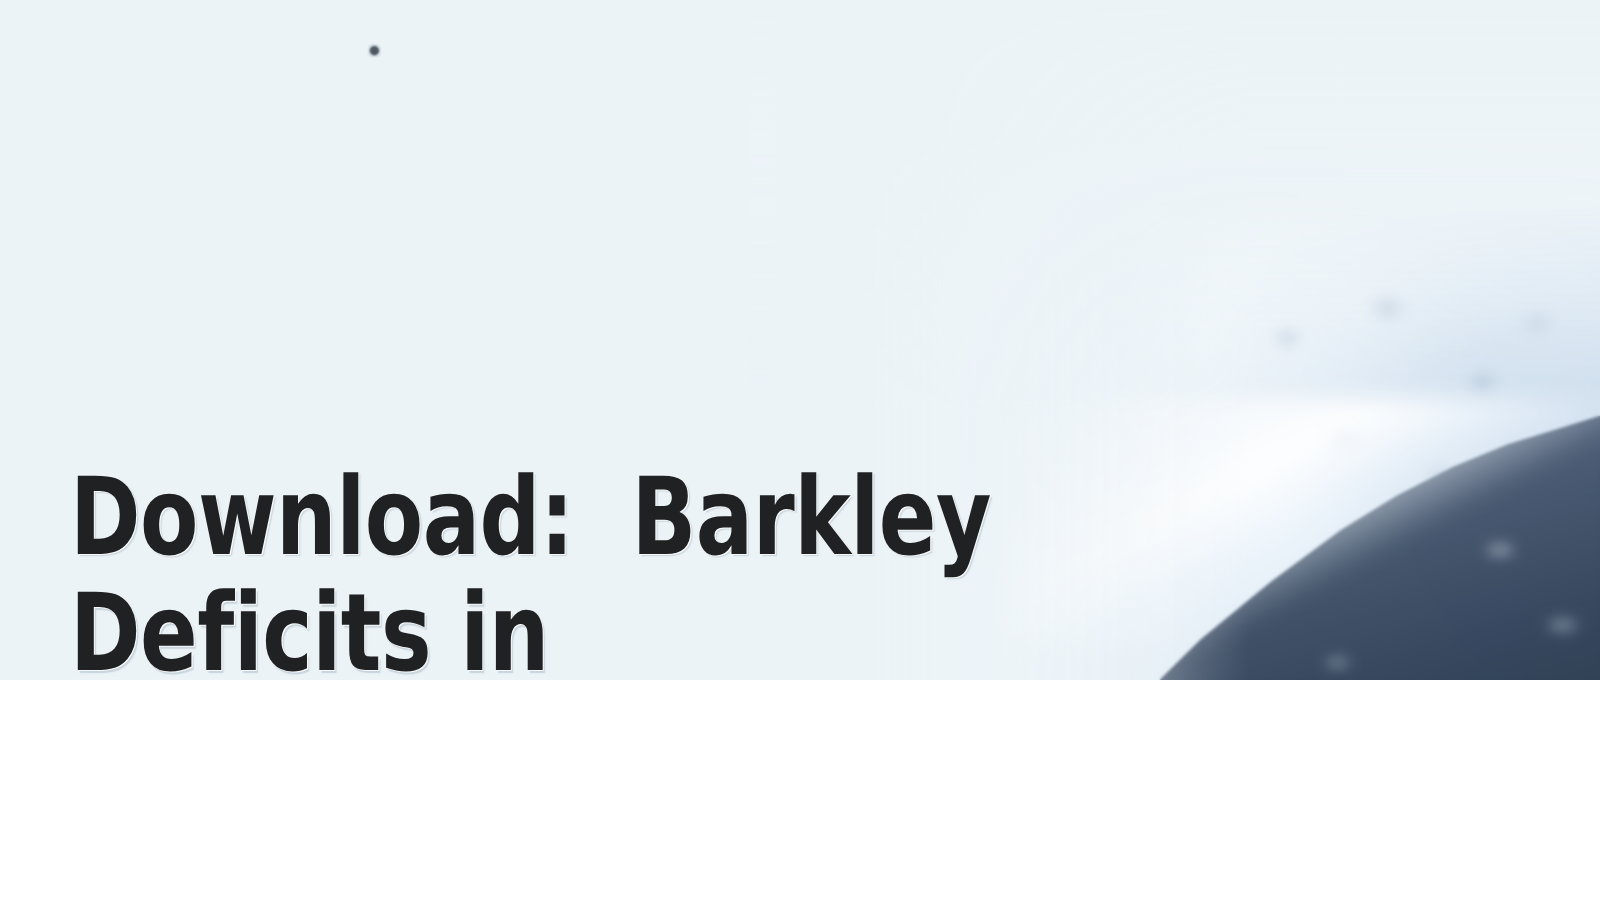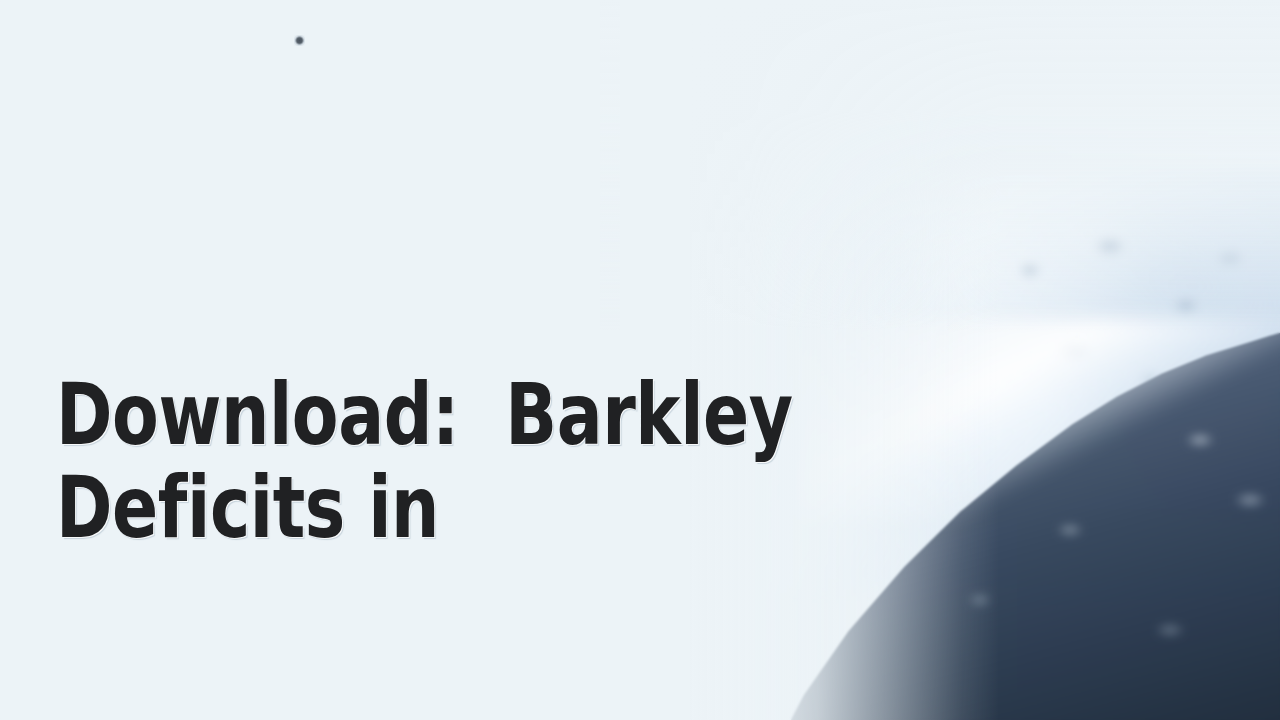--- a/index.html
+++ b/index.html
@@ -5,21 +5,21 @@
 <style>
   html, body {
     margin: 0;
     padding: 0;
     background: #ffffff;
   }
 
   #stage {
     position: relative;
     width: 1280px;
-    height: 720px;
+    height: 544px;
     overflow: hidden;
     background: #ecf3f7;
     font-family: "Liberation Sans", "DejaVu Sans", sans-serif;
     -webkit-font-smoothing: antialiased;
   }
 
   
 
   .photo-layer {
     position: absolute;

